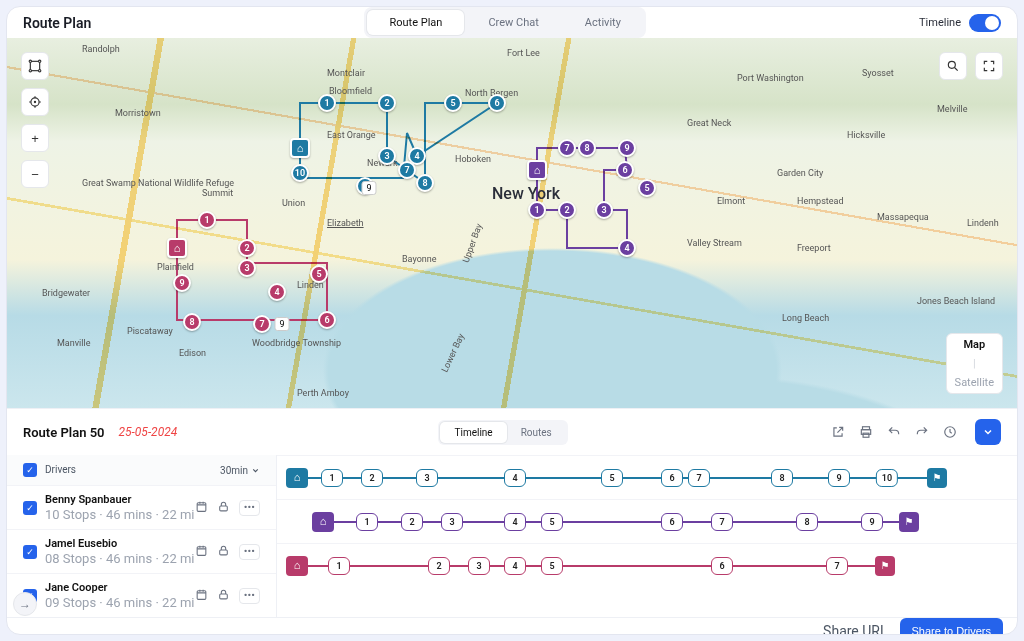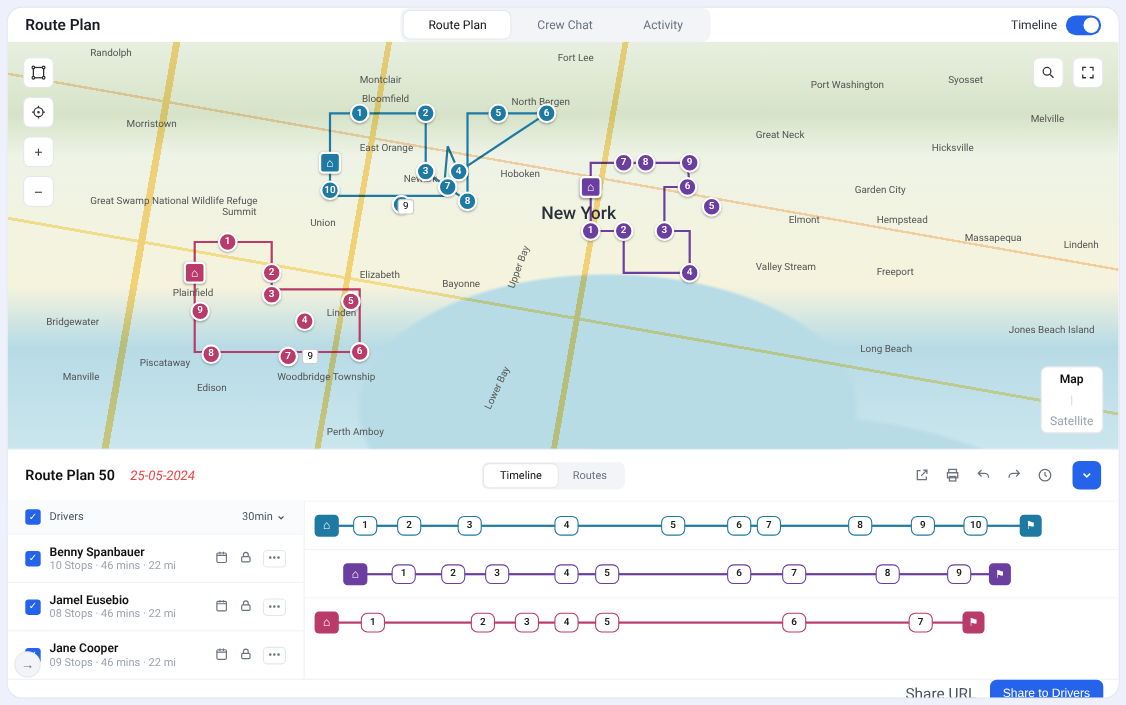--- a/index.html
+++ b/index.html
@@ -45,21 +45,21 @@
   .panel-actions { display:flex; gap:10px; align-items:center; }
   .icon-btn { width:18px;height:18px;color:#6b7280;cursor:pointer;display:flex;align-items:center;justify-content:center; }
   .collapse { width:26px;height:26px;background:#2563eb;border-radius:6px;color:#fff;display:flex;align-items:center;justify-content:center;font-size:12px;cursor:pointer;margin-left:6px; }
   .grid { flex:1; display:flex; }
   .left-col { width:270px; border-right:1px solid #eef0f5; }
   .left-head { height:30px; display:flex; align-items:center; padding:0 16px; font-size:10px; color:#4b5563; justify-content:space-between; background:#fafbfc; }
   .chk { width:14px;height:14px;border-radius:3px;background:#2563eb;display:inline-flex;align-items:center;justify-content:center;color:#fff;font-size:9px;margin-right:8px; }
   .driver-row { height:44px; display:flex; align-items:center; padding:0 16px; border-top:1px solid #f2f3f7; }
   .driver-meta { display:flex; flex-direction:column; }
   .driver-name { font-size:11px; font-weight:600; color:#111; }
-  .driver-sub { font-size:10px; color:#9ca3af; margin-top:1px; }
+  .driver-sub { font-size:13px; color:#9ca3af; margin-top:1px; }
   .row-actions { margin-left:auto; display:flex; gap:9px; color:#6b7280; font-size:11px; }
   .row-actions span{cursor:pointer;}
   .timeline { flex:1; position:relative; overflow:hidden; }
   .time-head { height:30px; display:flex; align-items:center; font-size:9px; color:#6b7280; background:#fafbfc; position:relative; }
   .time-tick { position:absolute; transform:translateX(-50%); }
   .tl-row { height:44px; border-top:1px solid #f2f3f7; position:relative; }
   .tl-line { position:absolute; top:50%; height:2px; transform:translateY(-50%); }
   .tl-home { width:22px;height:20px;border-radius:4px;color:#fff;display:flex;align-items:center;justify-content:center;font-size:11px;position:absolute;top:50%;transform:translate(-50%,-50%); }
   .tl-flag { width:20px;height:20px;border-radius:4px;color:#fff;display:flex;align-items:center;justify-content:center;font-size:10px;position:absolute;top:50%;transform:translate(-50%,-50%); }
   .tl-stop { position:absolute;top:50%;transform:translate(-50%,-50%);min-width:22px;height:18px;border:1.5px solid;border-radius:6px;background:#fff;font-size:9px;font-weight:600;display:flex;align-items:center;justify-content:center;padding:0 5px; }
@@ -149,21 +149,21 @@
         <div class="map-label" style="left: 790px; top: 158px;">Hempstead</div>
         <div class="map-label" style="left: 870px; top: 174px;">Massapequa</div>
         <div class="map-label" style="left: 960px; top: 180px;">Lindenh</div>
         <div class="map-label" style="left: 680px; top: 200px;">Valley Stream</div>
         <div class="map-label" style="left: 790px; top: 205px;">Freeport</div>
         <div class="map-label" style="left: 775px; top: 275px;">Long Beach</div>
         <div class="map-label" style="left: 910px; top: 258px;">Jones Beach Island</div>
         <div class="map-label" style="left: 75px; top: 140px; width: 90px;">Great Swamp National Wildlife Refuge</div>
         <div class="map-label" style="left: 195px; top: 150px;">Summit</div>
         <div class="map-label" style="left: 275px; top: 160px;">Union</div>
-        <div class="map-label" style="left: 320px; top: 208px;">Elizabeth</div>
+        <div class="map-label" style="left: 320px; top: 180px; text-decoration: underline;">Elizabeth</div>
         <div class="map-label" style="left: 395px; top: 216px;">Bayonne</div>
         <div class="map-label" style="left: 320px; top: 92px;">East Orange</div>
         <div class="map-label" style="left: 360px; top: 120px;">Newark</div>
         <div class="map-label" style="left: 448px; top: 116px;">Hoboken</div>
         <div class="map-label" style="left: 150px; top: 224px;">Plainfield</div>
         <div class="map-label" style="left: 290px; top: 242px;">Linden</div>
         <div class="map-label" style="left: 172px; top: 310px;">Edison</div>
         <div class="map-label" style="left: 120px; top: 288px;">Piscataway</div>
         <div class="map-label" style="left: 50px; top: 300px;">Manville</div>
         <div class="map-label" style="left: 245px; top: 300px;">Woodbridge Township</div>

